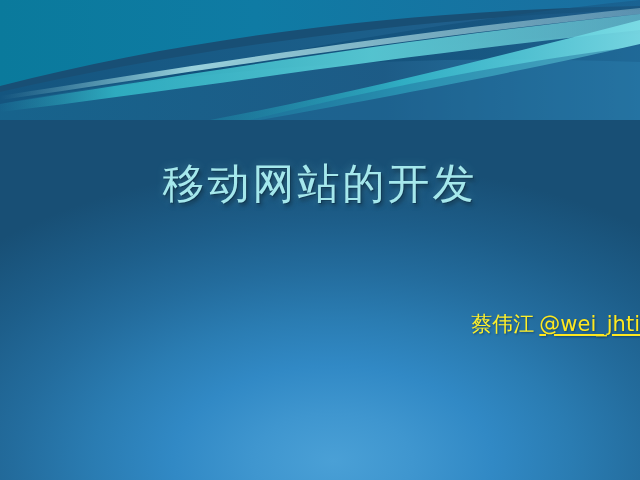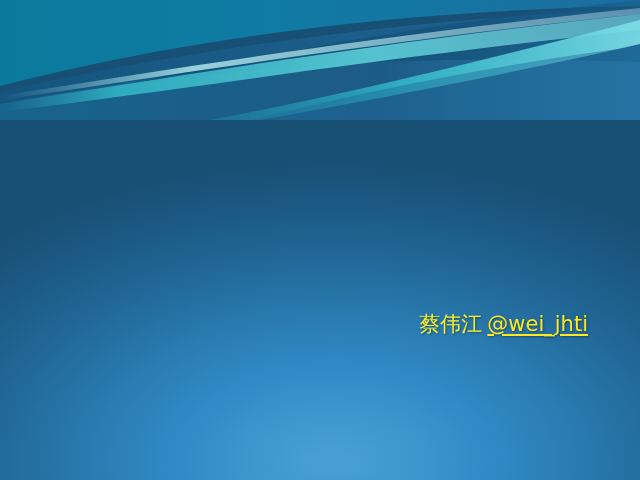--- a/index.html
+++ b/index.html
@@ -65,21 +65,20 @@
       0 0 10px rgba(150, 236, 240, 0.30);
     white-space: nowrap;
   }
 
   
   #subtitle-block {
     position: absolute;
     left: 0;
     top: 312px;
     width: 640px;
-    padding-right: 52px;
     box-sizing: border-box;
     text-align: right;
   }
   #subtitle-line {
     display: inline-block;
     font-family: "DejaVu Sans", "Liberation Sans", sans-serif;
     font-size: 21px;
     line-height: 1.2;
     color: #ffec3d;
     white-space: nowrap;
@@ -152,20 +151,23 @@
       <path d="M0,104 C180,76 380,42 640,14 L640,30 C380,58 180,90 0,112 Z" fill="url(#gCyan)"></path>
 
       <path d="M0,96 C190,66 390,34 640,8 L640,14 C390,40 190,72 0,100 Z" fill="url(#gCyanThin)"></path>
 
       <path d="M210,120 C360,92 500,56 640,20 L640,44 C510,74 370,100 260,120 Z" fill="url(#gCyanRight)"></path>
 
       <path d="M640,46 C500,64 370,90 250,120 L640,120 Z" fill="#1f6b9a" opacity="0.45"></path>
     </svg>
   </div>
 
+  <div id="title-block">
+    <span id="title-text">移动网站的开发</span>
+  </div>
 
   <div id="subtitle-block">
     <span id="subtitle-line">
       <span id="subtitle-name">蔡伟江</span><span id="subtitle-handle">@wei_jhti</span>
     </span>
   </div>
 
 </div>
 
 </body></html>

